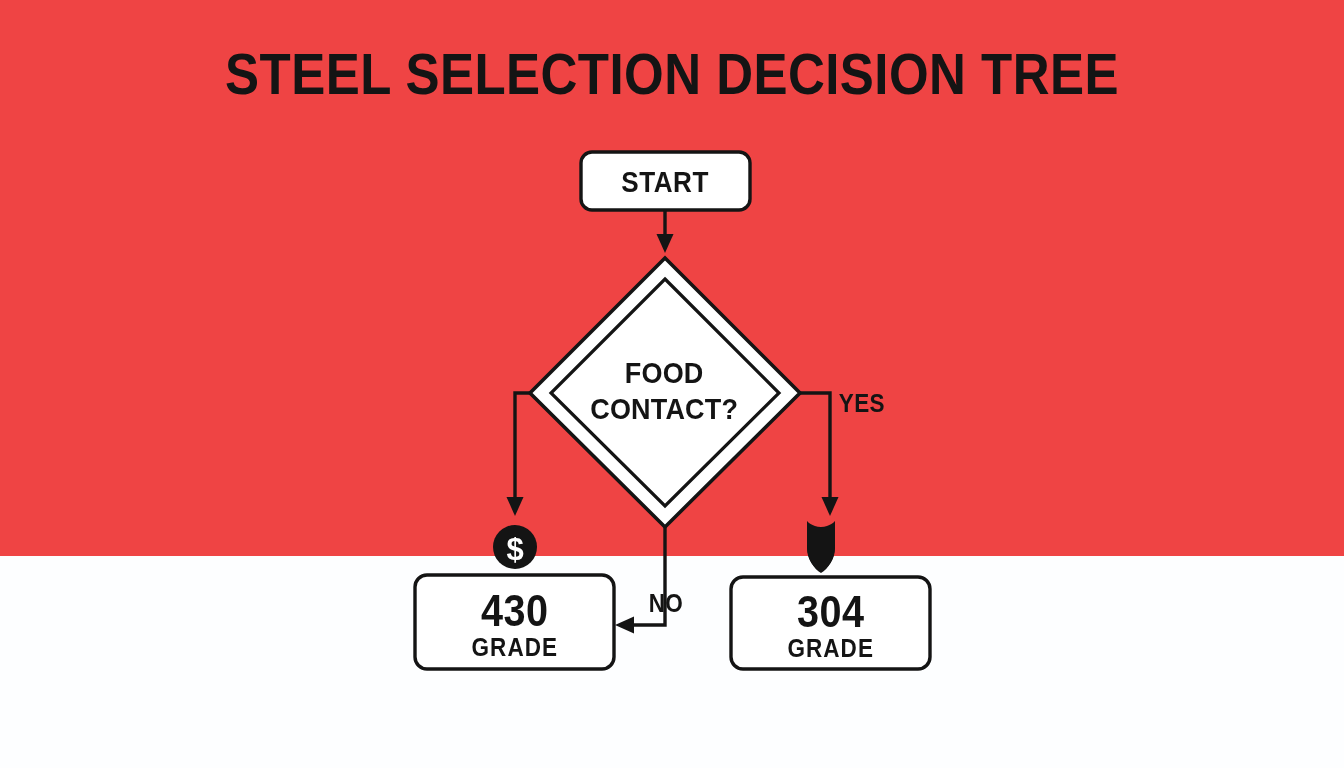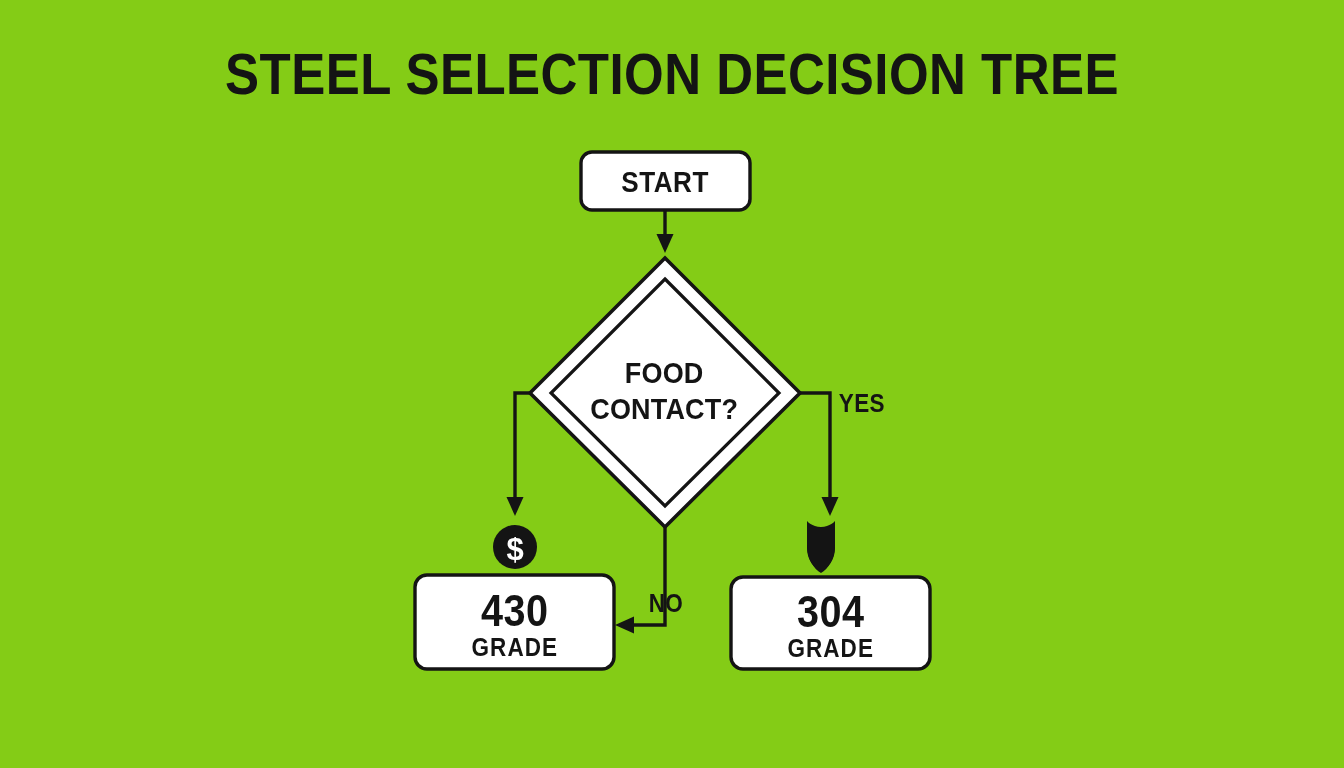--- a/index.html
+++ b/index.html
@@ -10,22 +10,22 @@
   body {
     width: 1344px;
     height: 768px;
     background: #fdfeff;
     font-family: "Liberation Sans", sans-serif;
     overflow: hidden;
   }
   #canvas {
     position: relative;
     width: 1344px;
-    height: 768px;
-    background: #84cc16;
+    height: 556px;
+    background: #ef4444;
   }
   #page-title {
     position: absolute;
     left: 0;
     top: 44px;
     width: 1344px;
     text-align: center;
     font-family: "Liberation Sans", sans-serif;
     font-weight: bold;
     font-size: 58px;

